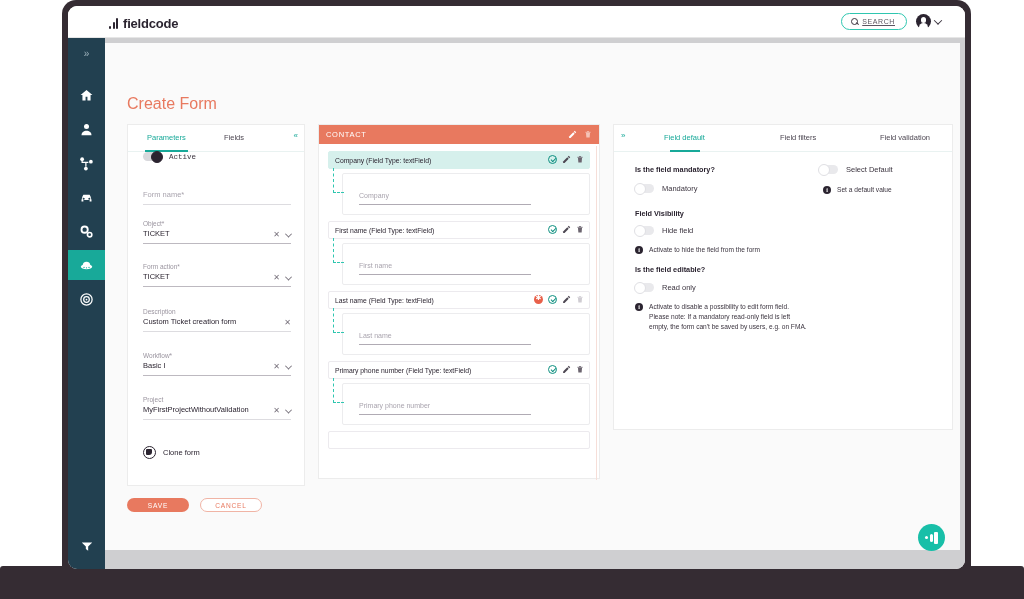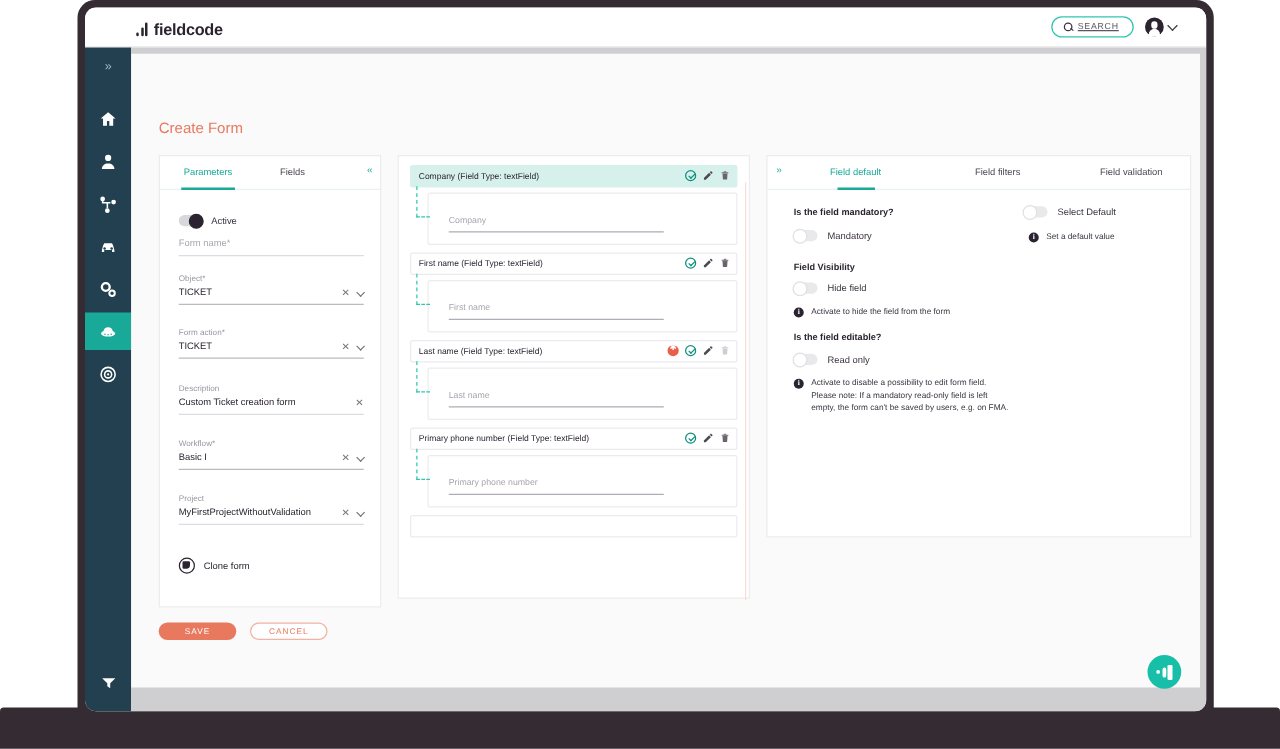--- a/index.html
+++ b/index.html
@@ -130,21 +130,21 @@
     background: #cfcfd1;
     padding: 5px 5px 0 0;
   }
   .page {
     position: absolute; left: 0; top: 5px;
     width: 855px; height: 507px;
     background: #fafafa;
   }
   .page-title {
     position: absolute; left: 22px; top: 52px;
-    font-size: 12px; color: #e8795f;
+    font-size: 16px; color: #e8795f;
   }
 
   
   .panel {
     position: absolute; top: 81px;
     background: #ffffff; border: 1px solid #ececec;
   }
   .panel-left   { left: 22px;  width: 178px; height: 362px; }
   .panel-mid    { left: 213px; width: 282px; height: 355px; }
   .panel-right  { left: 508px; width: 340px; height: 306px; }
@@ -432,21 +432,21 @@
       <div class="panel panel-left">
         <div class="tabs">
           <div class="tab sel" style="left:19px">Parameters</div>
           <div class="tab" style="left:96px">Fields</div>
           <div class="tab-underline" style="left:17px; width:43px;"></div>
           <div class="panel-collapse" style="right:6px; top:6px;">«</div>
         </div>
 
         <div class="lp-body">
 
-          <div class="toggle-row" style="left:15px; top:20px;">
+          <div class="toggle-row" style="left:15px; top:0;font-family:Liberation Mono, monospace;">
             <span class="sw on">
                 <span class="knob"></span>
               </span>
             <span class="toggle-lbl">Active</span>
           </div>
 
           <div class="field" style="top:38px;">
             <div class="fline light">
               <span class="fph">Form name*</span>
             </div>
@@ -508,20 +508,34 @@
 
           <div class="clone-row" style="top:294px;">
             <span class="clone-ico"></span>
             <span class="clone-lbl">Clone form</span>
           </div>
 
         </div>
       </div>
 
       <div class="panel panel-mid">
+        <div class="section-head">
+          <span class="title">CONTACT</span>
+          <span class="acts">
+            <svg width="9" height="9" viewBox="0 0 24 24" class="ico">
+              <path fill="#ffffff" d="M3 17.2 14.1 6.1l3.8 3.8L6.8 21H3z"></path>
+              <path fill="#ffffff" d="M15.5 4.7 18 2.2l3.8 3.8-2.5 2.5z"></path>
+            </svg>
+            <svg width="8" height="9" viewBox="0 0 24 24" class="ico">
+              <path fill="#f4c4b8" d="M6 7h12l-1 14H7z"></path>
+              <rect x="4" y="4" width="16" height="2.4" fill="#f4c4b8"></rect>
+              <rect x="9" y="1.6" width="6" height="2.4" fill="#f4c4b8"></rect>
+            </svg>
+          </span>
+        </div>
 
         <div class="mid-scroll">
 
           <div class="fld-group">
             <div class="fld-head selected">
               <span class="nm">Company (Field Type: textField)</span>
               <span class="icons">
                 <span class="ico-check"></span>
                 <svg width="9" height="9" viewBox="0 0 24 24" class="ico">
                   <path fill="#4d4752" d="M3 17.2 14.1 6.1l3.8 3.8L6.8 21H3z"></path>

